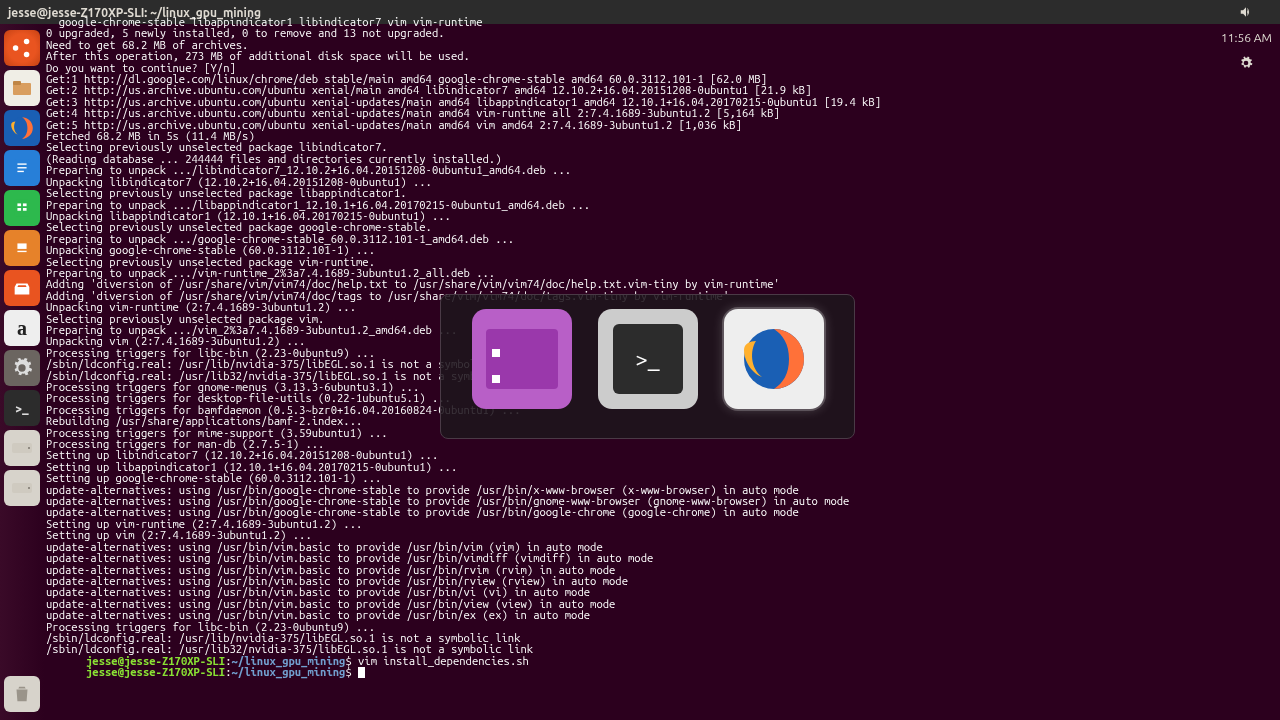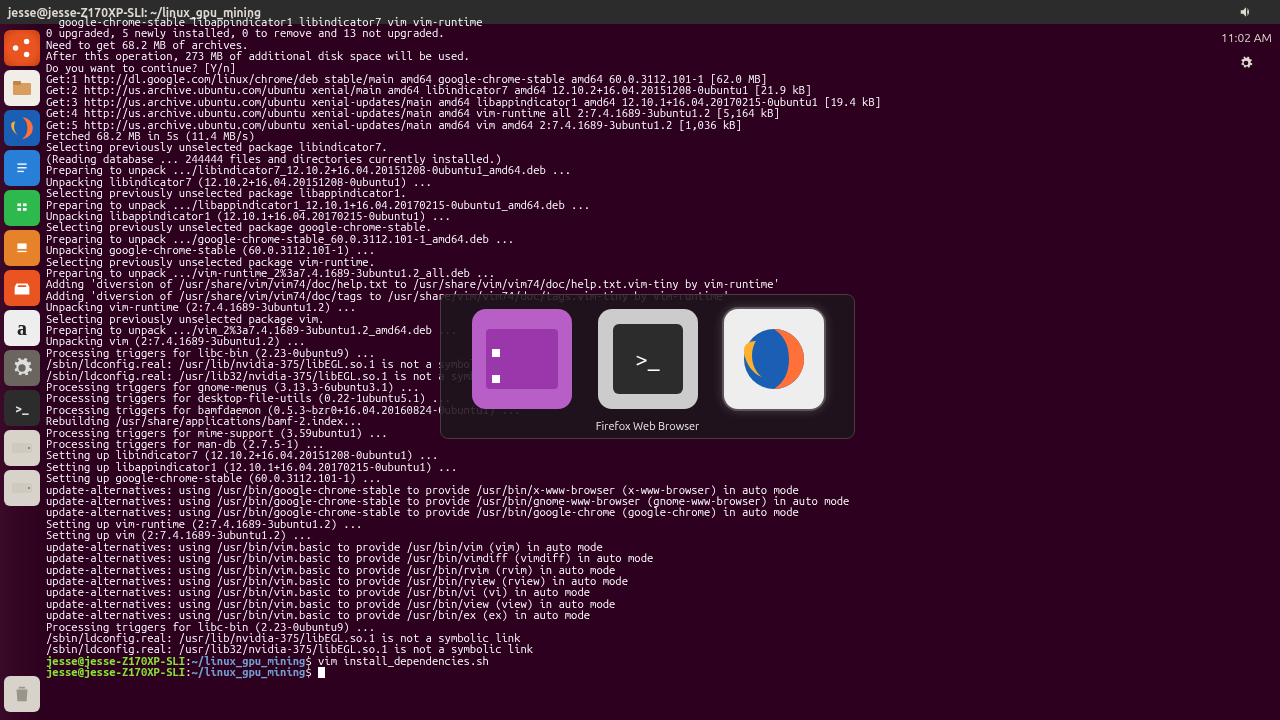--- a/index.html
+++ b/index.html
@@ -69,21 +69,21 @@
   width: 1236px;
   height: 706px;
   color: #ffffff;
   font-size: 11.3px;
   line-height: 11.4px;
   padding: 2px 0 0 2px;
   white-space: pre;
   font-family: "Ubuntu Mono","DejaVu Sans Mono",monospace;
 }
 .terminal-area .line { white-space: pre; }
-.prompt-user { color:#8ae234; font-weight:bold;}
+.prompt-user { color:#8ae234; font-weight:bold;margin-left:40px;}
 .prompt-path { color:#729fcf; font-weight:bold;}
 .prompt-sep { color:#fff;}
 .cursor {
   display:inline-block;
   width:7px; height:11px;
   background:#ffffff;
   vertical-align: text-bottom;
 }
 .switcher {
   position:absolute;
@@ -145,21 +145,21 @@
       <svg width="14" height="14" viewBox="0 0 24 24" fill="#dfdbd2">
           <path d="M12 18a2 2 0 100 4 2 2 0 000-4zm-6-4l2 2a6 6 0 018 0l2-2a9 9 0 00-12 0zm-4-4l2 2a12 12 0 0116 0l2-2a15 15 0 00-20 0z"></path>
         </svg>
     </span>
     <span class="tray-item" style="border:1px solid #888;padding:0 3px;border-radius:2px;font-size:10px;">En</span>
     <span class="tray-item">
       <svg width="14" height="14" viewBox="0 0 24 24" fill="#dfdbd2">
           <path d="M3 9v6h4l5 5V4L7 9H3zm13 3a4 4 0 00-2-3.5v7A4 4 0 0016 12zm-2-7v2a7 7 0 010 10v2a9 9 0 000-14z"></path>
         </svg>
     </span>
-    <span class="tray-item">11:02 AM</span>
+    <span class="tray-item">11:56 AM</span>
     <span class="tray-item">
       <svg width="14" height="14" viewBox="0 0 24 24" fill="#dfdbd2">
           <path d="M12 8a4 4 0 100 8 4 4 0 000-8zm9 4l2 1-1 3-2-1a8 8 0 01-2 2l1 2-3 1-1-2a8 8 0 01-3 0l-1 2-3-1 1-2a8 8 0 01-2-2l-2 1-1-3 2-1a8 8 0 010-3l-2-1 1-3 2 1a8 8 0 012-2L7 2l3-1 1 2a8 8 0 013 0l1-2 3 1-1 2a8 8 0 012 2l2-1 1 3-2 1a8 8 0 010 3z"></path>
         </svg>
     </span>
   </div>
 </div>
 
 <div class="launcher">
   <div class="app ubuntu">
@@ -246,14 +246,13 @@
   <div class="switcher-item sw-terminal">
     <div class="sw-inner-terminal">&gt;_</div>
   </div>
   <div class="switcher-item sw-firefox selected">
     <svg width="72" height="72" viewBox="0 0 24 24">
         <circle cx="12" cy="12" r="10" fill="#1a5fb4"></circle>
         <path d="M12 2c5 0 10 4 10 10 0 6-5 10-10 10 3-2 5-5 5-10S15 4 12 2z" fill="#ff7139"></path>
         <path d="M6 6c-2 3-2 9 2 12-3-1-6-5-6-9 0-2 2-3 4-3z" fill="#ffb02e"></path>
       </svg>
   </div>
-  <div class="switcher-label">Firefox Web Browser</div>
 </div>
 
 </body></html>

